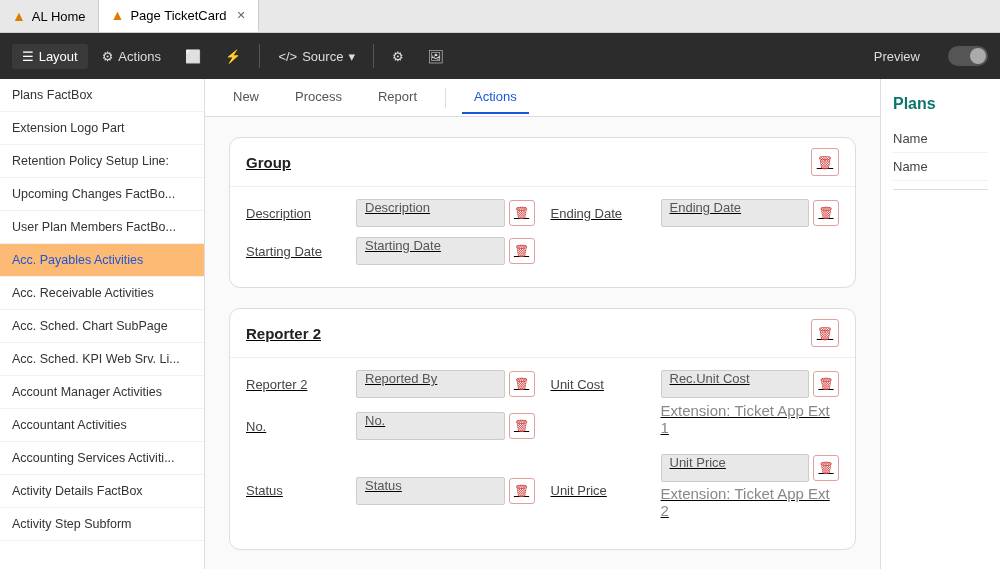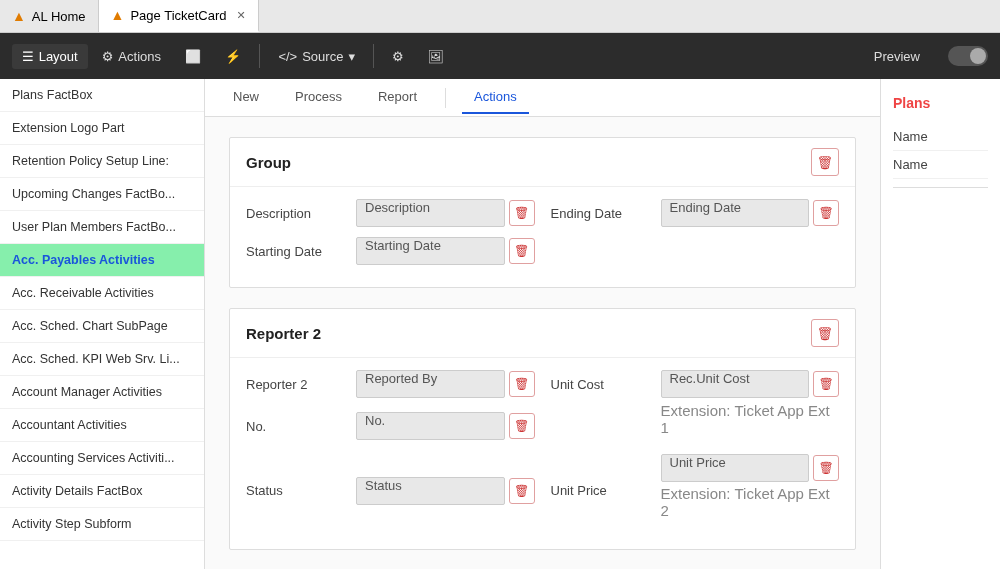--- a/index.html
+++ b/index.html
@@ -82,21 +82,21 @@
     .sidebar-item {
       padding: 9px 12px;
       cursor: pointer;
       font-size: 12.5px;
       color: #333;
       border-bottom: 1px solid #f0f0f0;
       white-space: nowrap;
       overflow: hidden;
       text-overflow: ellipsis;
     }
-    .sidebar-item.active { background: #86efac; color: #1a56db; font-weight: 700; }
+    .sidebar-item.active { background: #fdba74; color: #1a56db; font-weight: 400; }
 
     
     .content-area {
       flex: 1;
       background: #fafafa;
       overflow-y: auto;
     }
 
     
     .sub-toolbar {
@@ -122,22 +122,23 @@
 
     
     .page-content {
       padding: 20px 24px;
     }
 
     
     .section {
       background: #fff;
       border: 1px solid #ddd;
-      border-radius: 2px;
+      border-radius: 11px;
       margin-bottom: 20px;
+      text-decoration: underline;
     }
     .section-header {
       display: flex;
       align-items: center;
       justify-content: space-between;
       padding: 10px 16px;
       border-bottom: 1px solid #eee;
     }
     .section-title {
       font-size: 15px;
@@ -213,23 +214,23 @@
 
     
     .right-panel {
       width: 120px;
       background: #fff;
       border-left: 1px solid #ddd;
       padding: 16px 12px;
       flex-shrink: 0;
     }
     .right-panel-title {
-      font-size: 14px;
+      font-size: 16px;
       font-weight: 600;
-      color: #ef4444;
+      color: #0f766e;
       margin-bottom: 12px;
     }
     .right-panel-item {
       font-size: 13px;
       color: #444;
       padding: 6px 0;
       border-bottom: 1px solid #f0f0f0;
     }
     .right-panel-divider {
       height: 1px;

